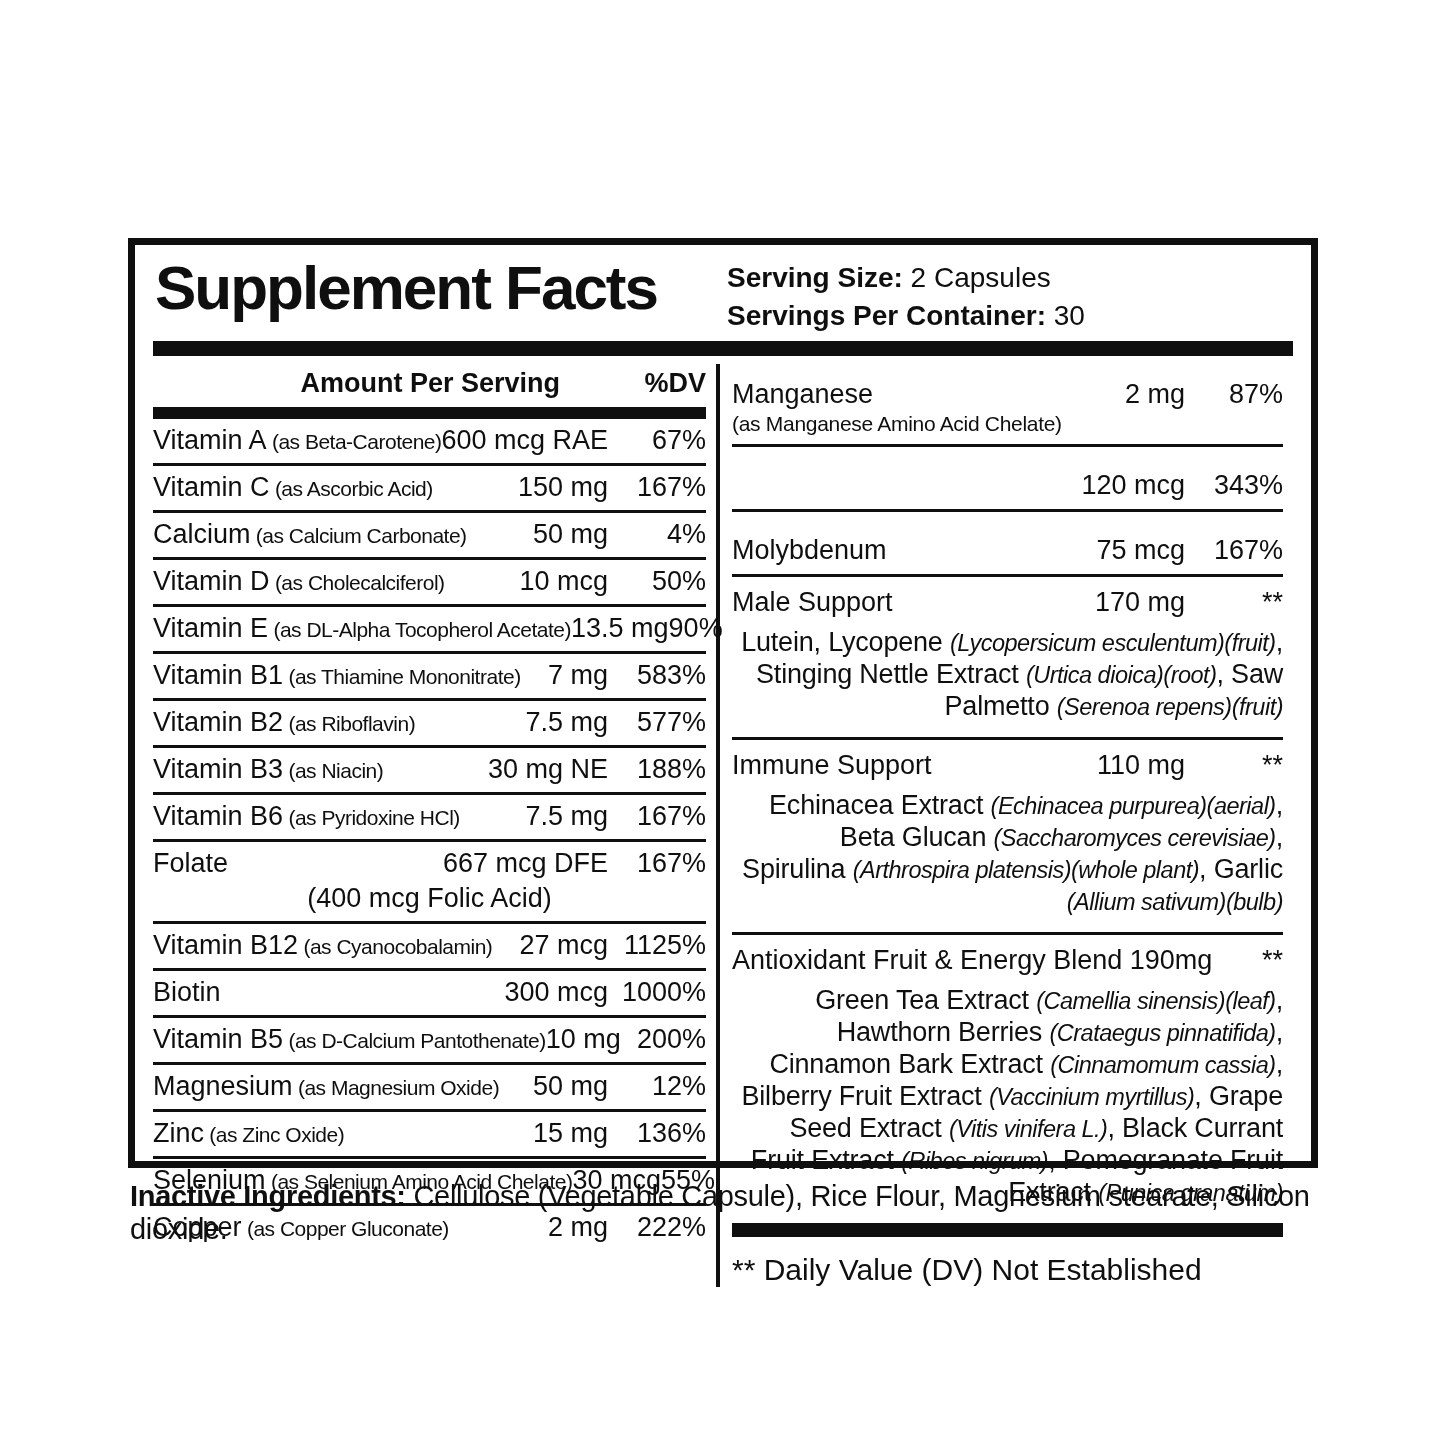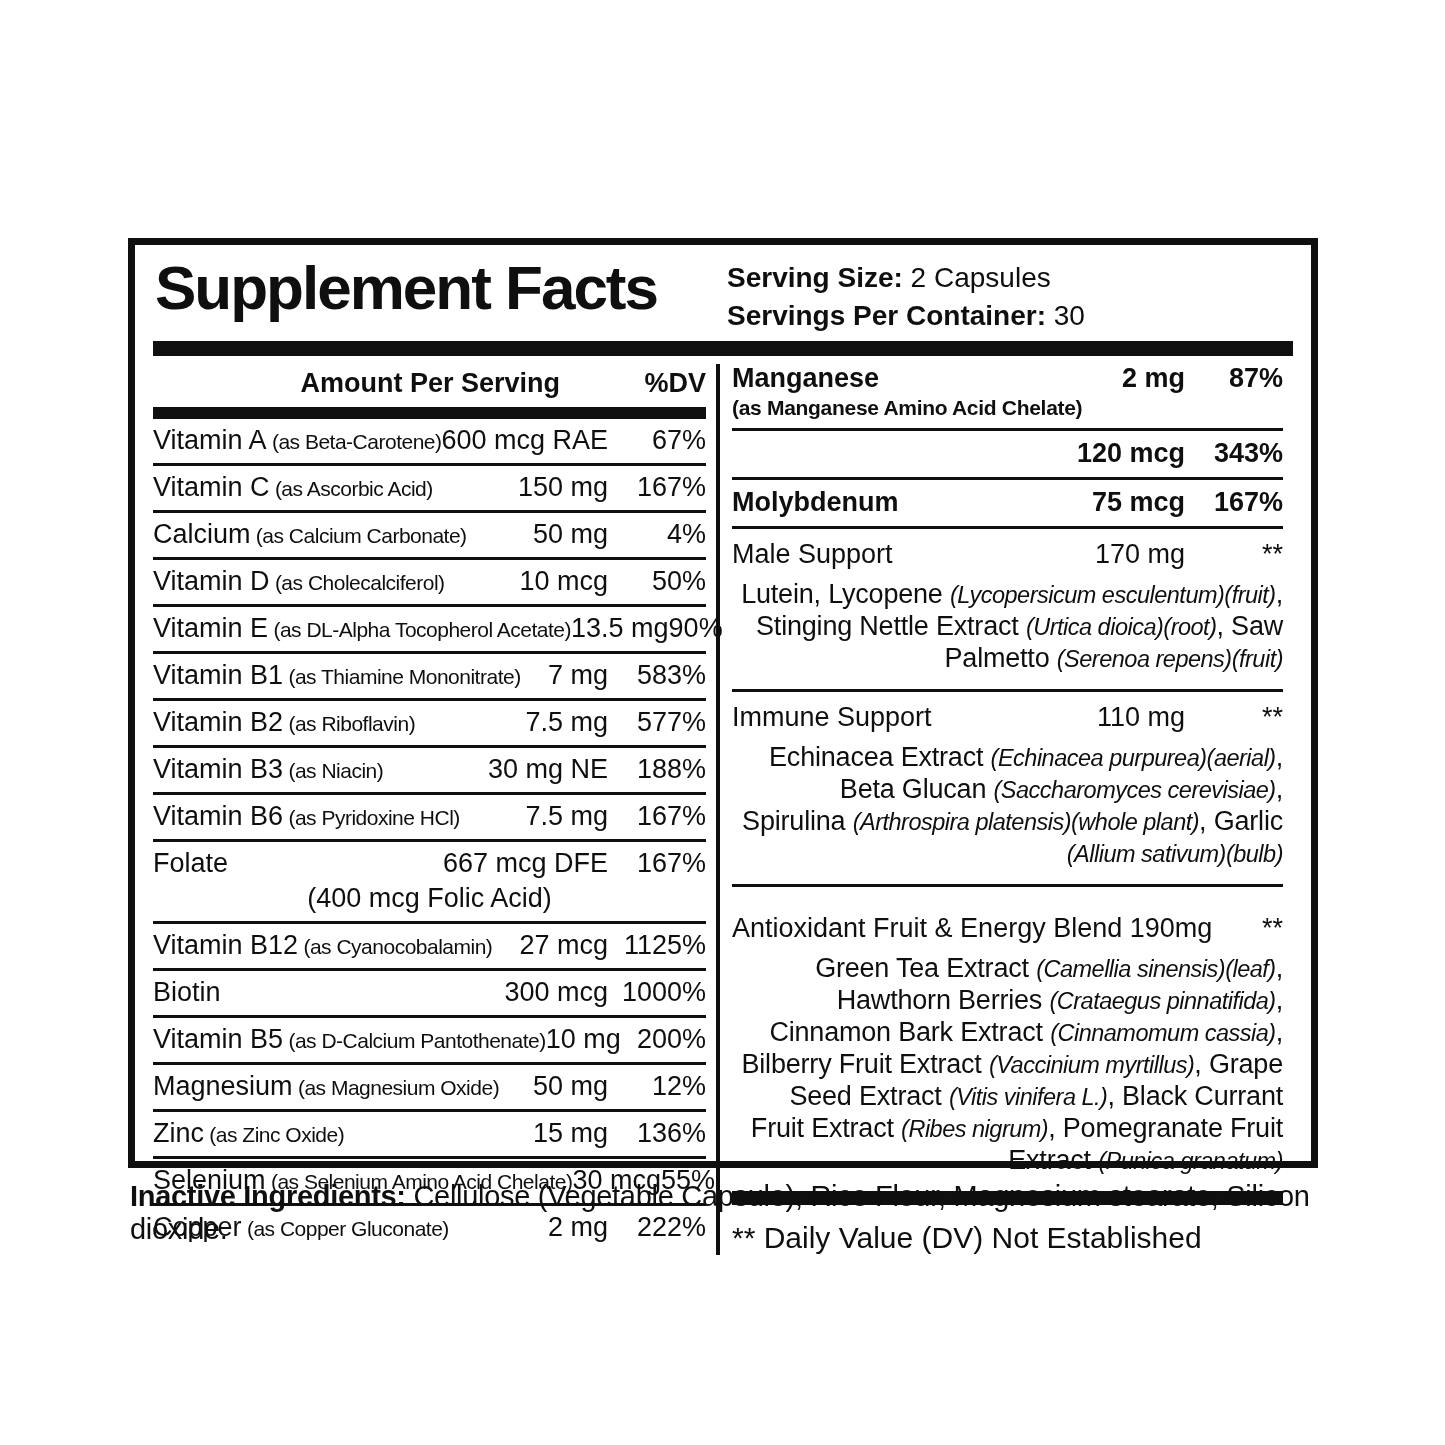--- a/index.html
+++ b/index.html
@@ -84,26 +84,25 @@
   }
   .rname{font-size:27px;}
   .rparen{font-size:21px;letter-spacing:-0.5px;}
   .flex-sp{flex:1;}
   .ramt{font-size:27px;text-align:right;}
   .rdv{width:98px;font-size:27px;text-align:right;}
   .ramt2{font-size:27px;text-align:center;padding-top:4px;}
   
   .rrow{
     border-bottom:3px solid #0f0f0f;
-    padding:7px 0 8px 0;
-    font-weight:bold;
+    padding:23px 0 8px 0;
   }
   .sub-paren{font-size:21px;letter-spacing:-0.3px;padding-top:2px;}
   .blend{border-bottom:3px solid #0f0f0f;padding:10px 0 14px 0;}
-  .blend.last{border-bottom:none;margin-top:16px;}
+  .blend.last{border-bottom:none;}
   .blend-head{
     display:flex;align-items:flex-start;white-space:nowrap;
     font-size:27px;
   }
   .blend-desc{
     font-size:27px;
     line-height:31px;
     padding-top:9px;
     letter-spacing:-0.2px;
     text-align:right;

